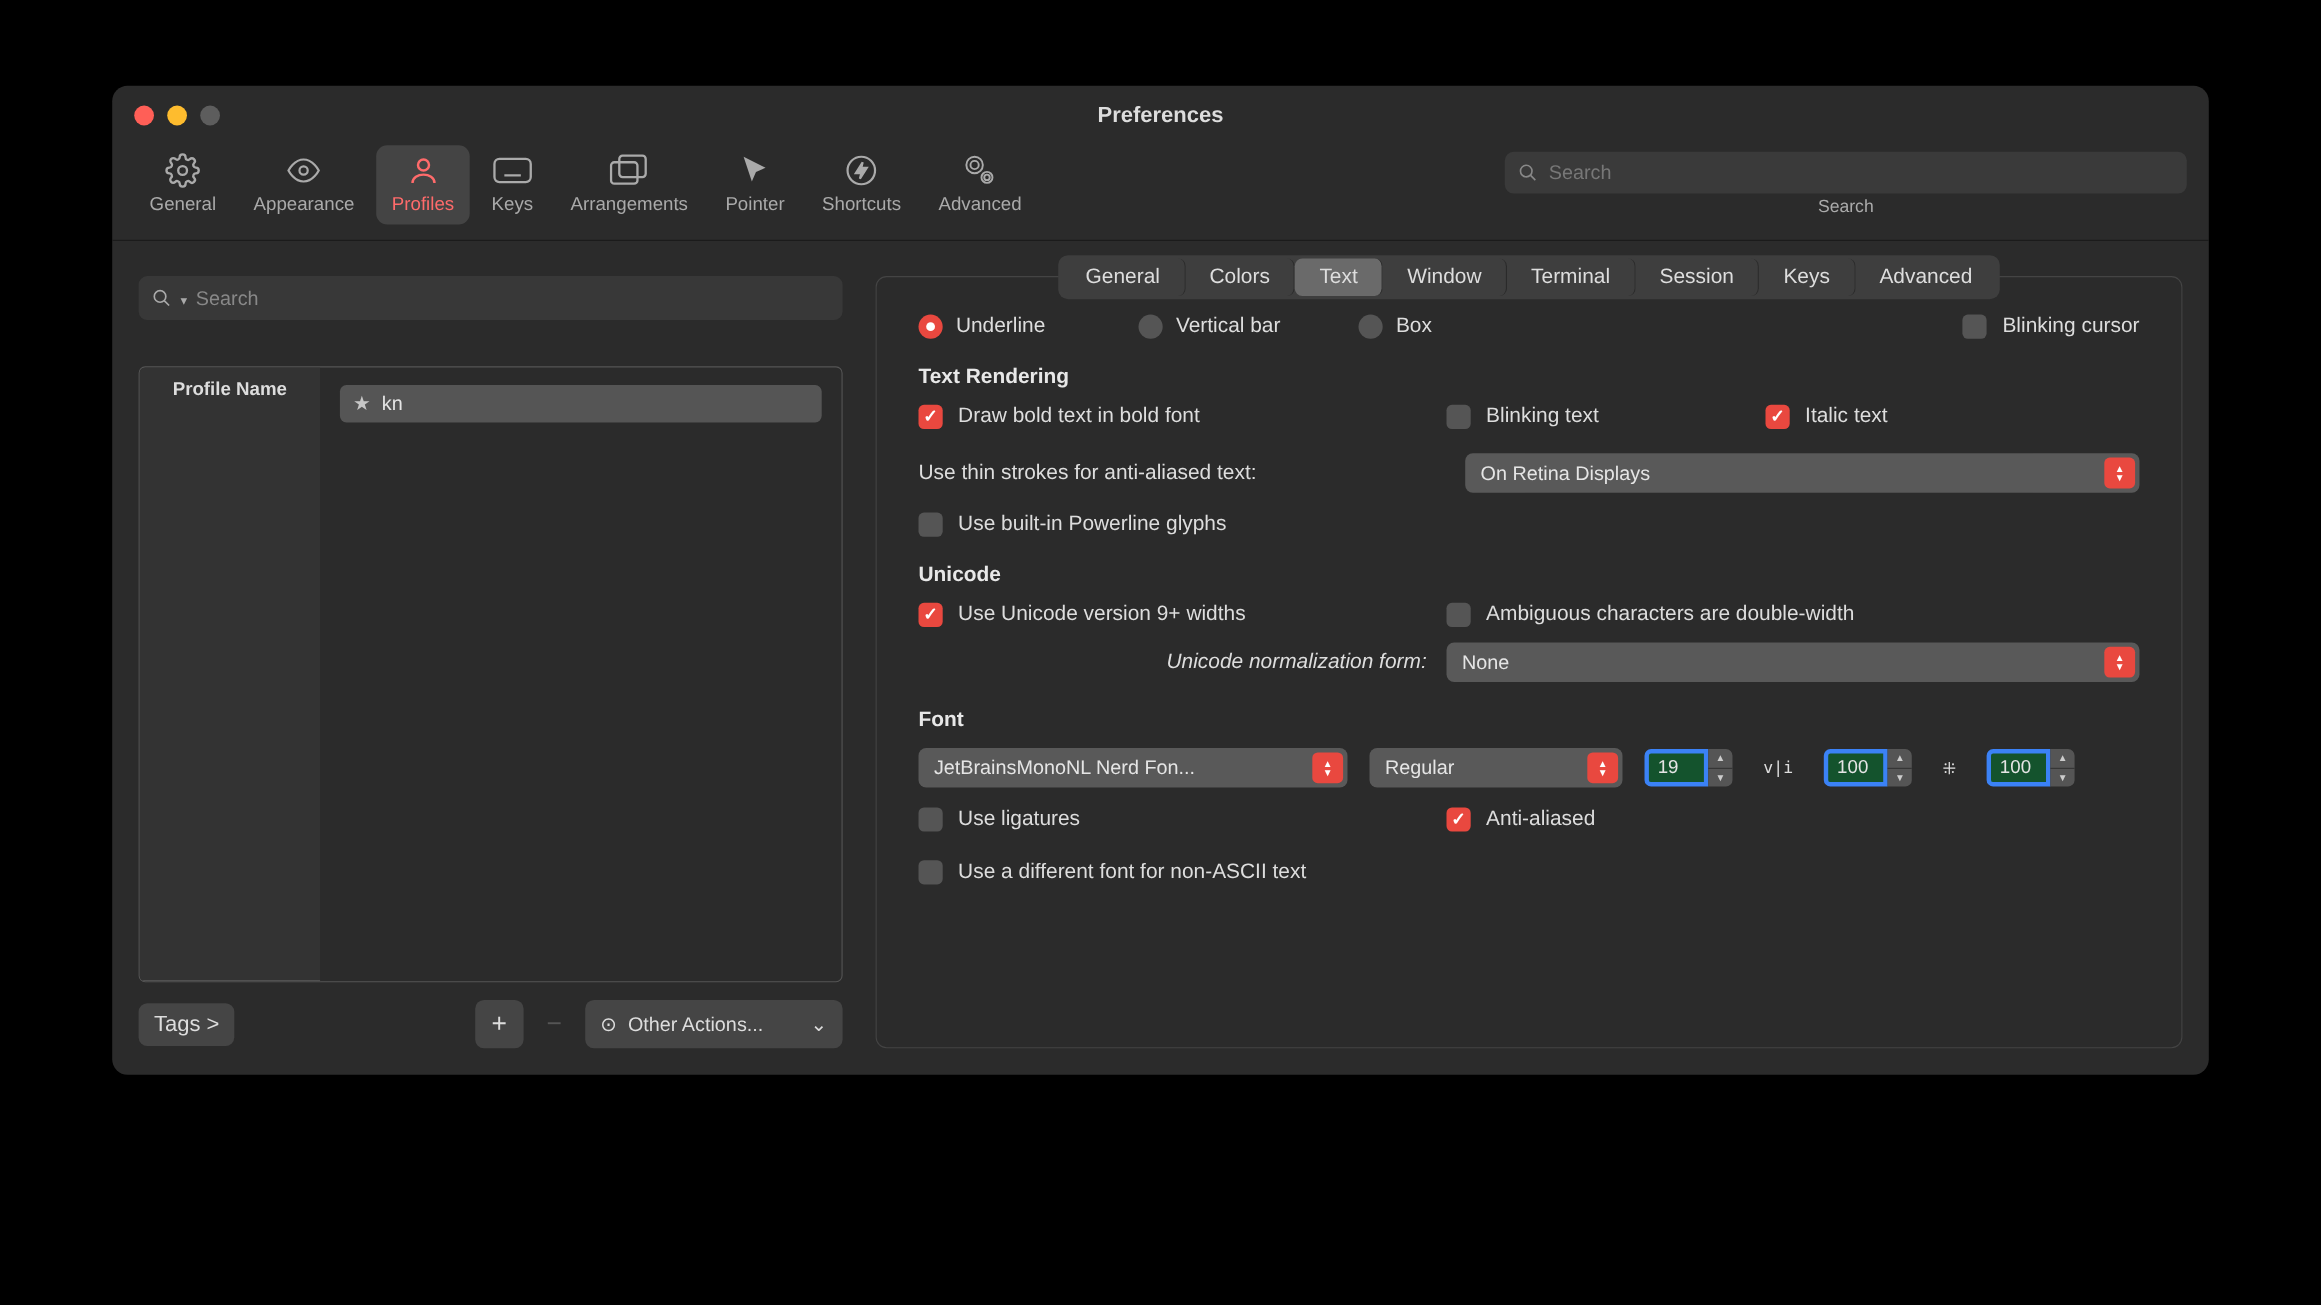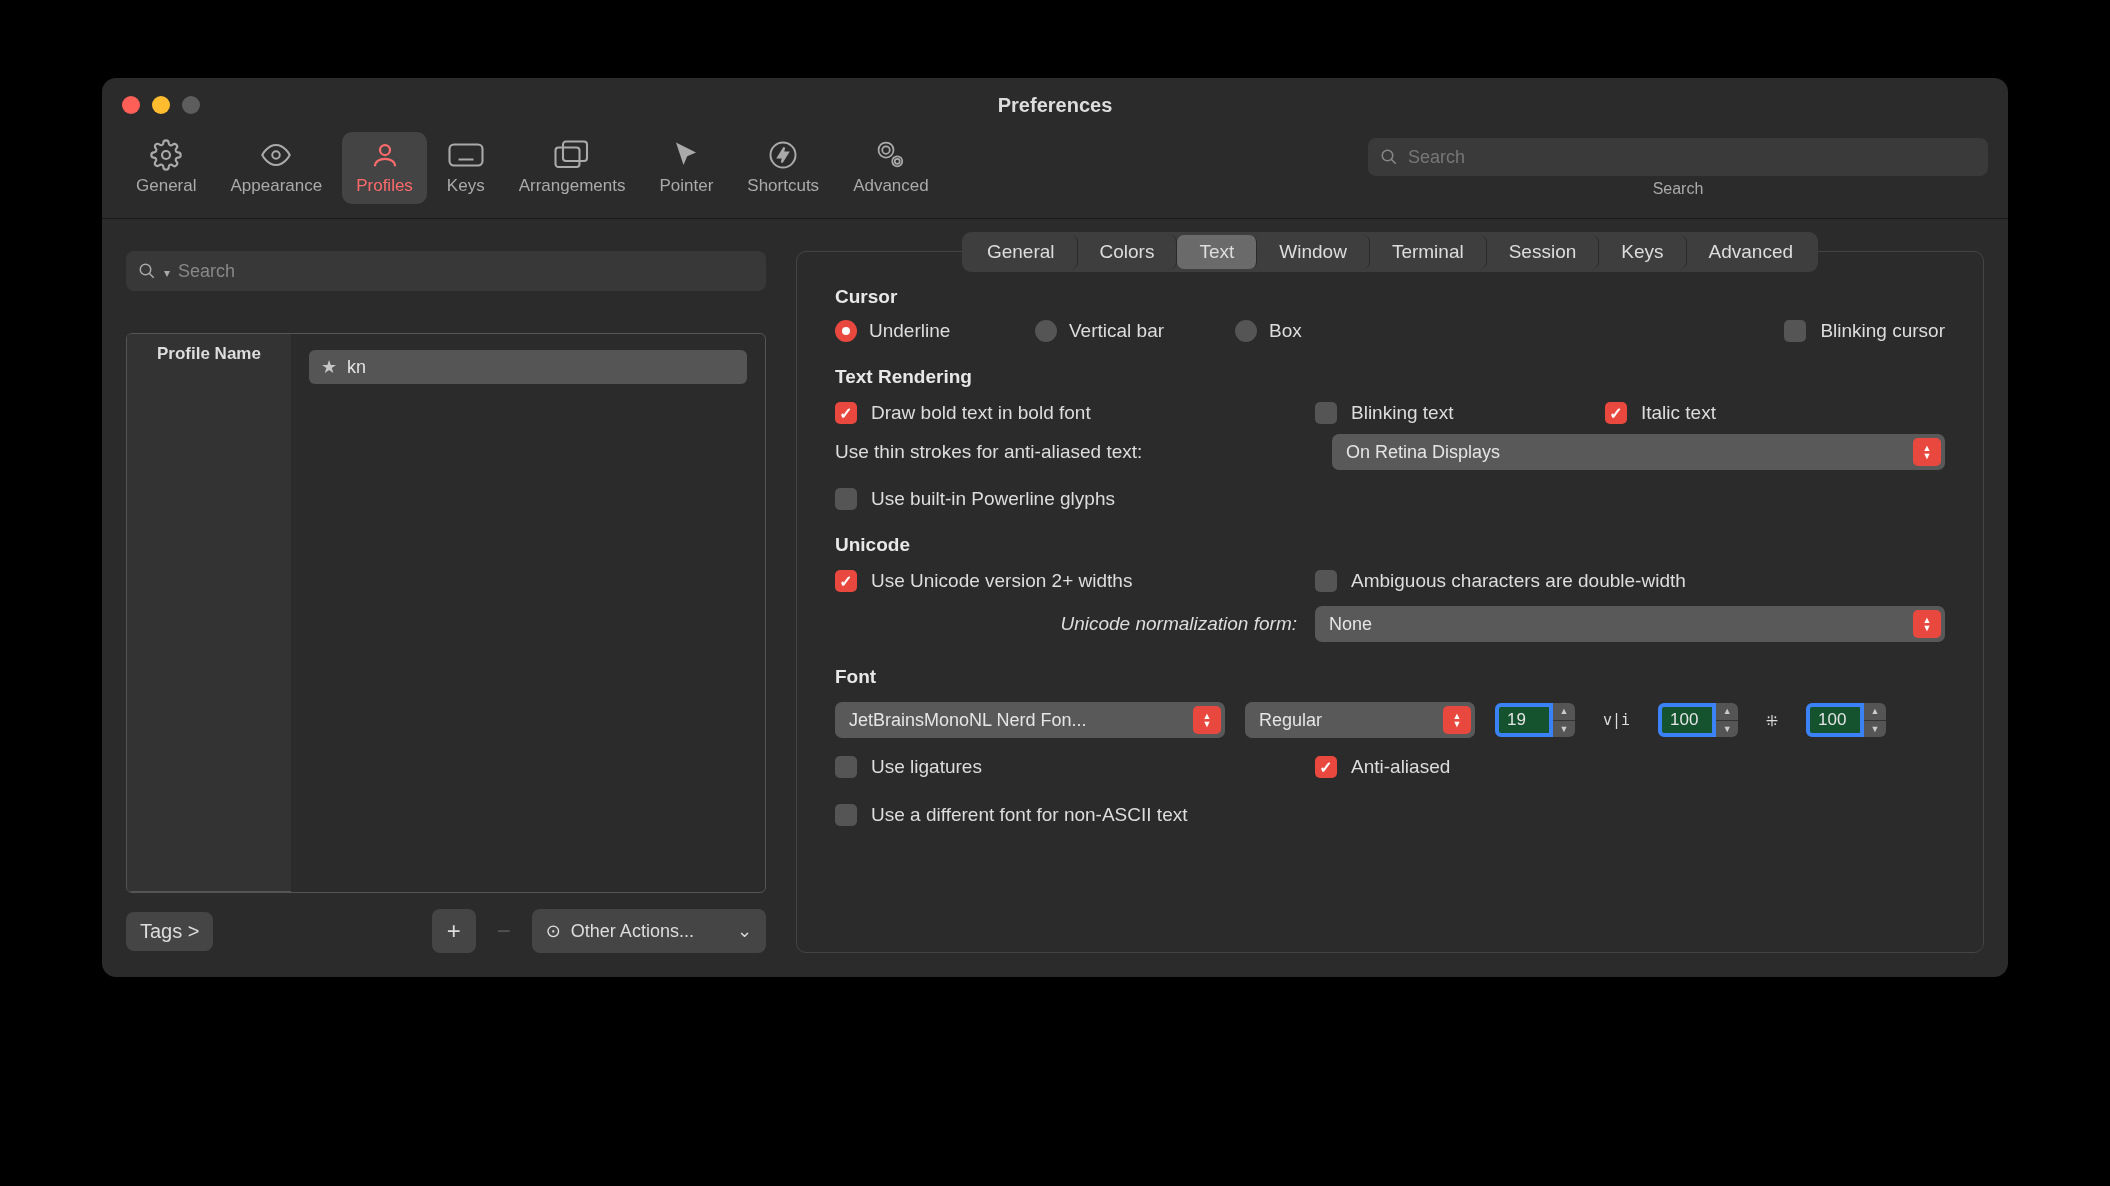--- a/index.html
+++ b/index.html
@@ -243,21 +243,20 @@
           <div class="seg-item">Window</div>
           <div class="seg-item">Terminal</div>
           <div class="seg-item">Session</div>
           <div class="seg-item">Keys</div>
           <div class="seg-item">Advanced</div>
         </div>
       </div>
 
       <div class="panel">
 
-        <div class="section-title">Cursor</div>
         <div class="grid-cursor">
           <div class="radio">
             <span class="r-outer checked">
                 <span class="r-inner"></span>
               </span>
             <span class="r-lbl">Underline</span>
           </div>
           <div class="radio">
             <span class="r-outer"></span>
             <span class="r-lbl">Vertical bar</span>
@@ -280,37 +279,37 @@
           </div>
           <div class="chk">
             <span class="c-box"></span>
             <span class="c-lbl">Blinking text</span>
           </div>
           <div class="chk">
             <span class="c-box checked">✓</span>
             <span class="c-lbl">Italic text</span>
           </div>
         </div>
-        <div class="grid-thin" style="margin-top:10px;gap:17px;">
+        <div class="grid-thin" style="margin-top:22px;gap:17px;">
           <span class="label-right" style="text-align:left">Use thin strokes for anti-aliased text:</span>
           <div class="select">
             <span>On Retina Displays</span>
             <span class="arrows">▲<br>▼</span>
           </div>
         </div>
         <div class="chk" style="margin-top:18px;">
           <span class="c-box"></span>
           <span class="c-lbl">Use built-in Powerline glyphs</span>
         </div>
 
         <div class="section-title section-gap">Unicode</div>
         <div class="grid-uni">
           <div class="chk">
             <span class="c-box checked">✓</span>
-            <span class="c-lbl">Use Unicode version 2+ widths</span>
+            <span class="c-lbl">Use Unicode version 9+ widths</span>
           </div>
           <div class="chk">
             <span class="c-box"></span>
             <span class="c-lbl">Ambiguous characters are double-width</span>
           </div>
         </div>
         <div class="grid-norm" style="margin-top:14px;">
           <span class="label-right" style="padding-right:18px;font-style:italic;">Unicode normalization form:</span>
           <div class="select">
             <span>None</span>

